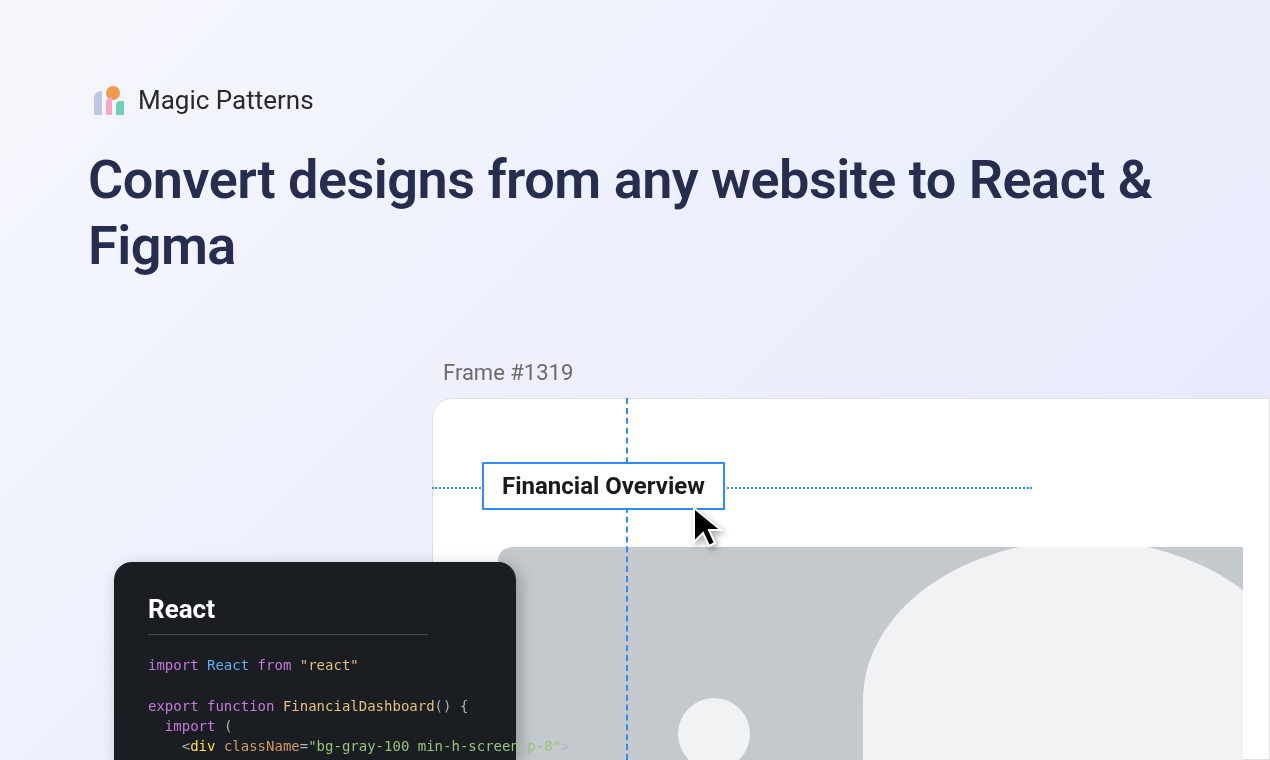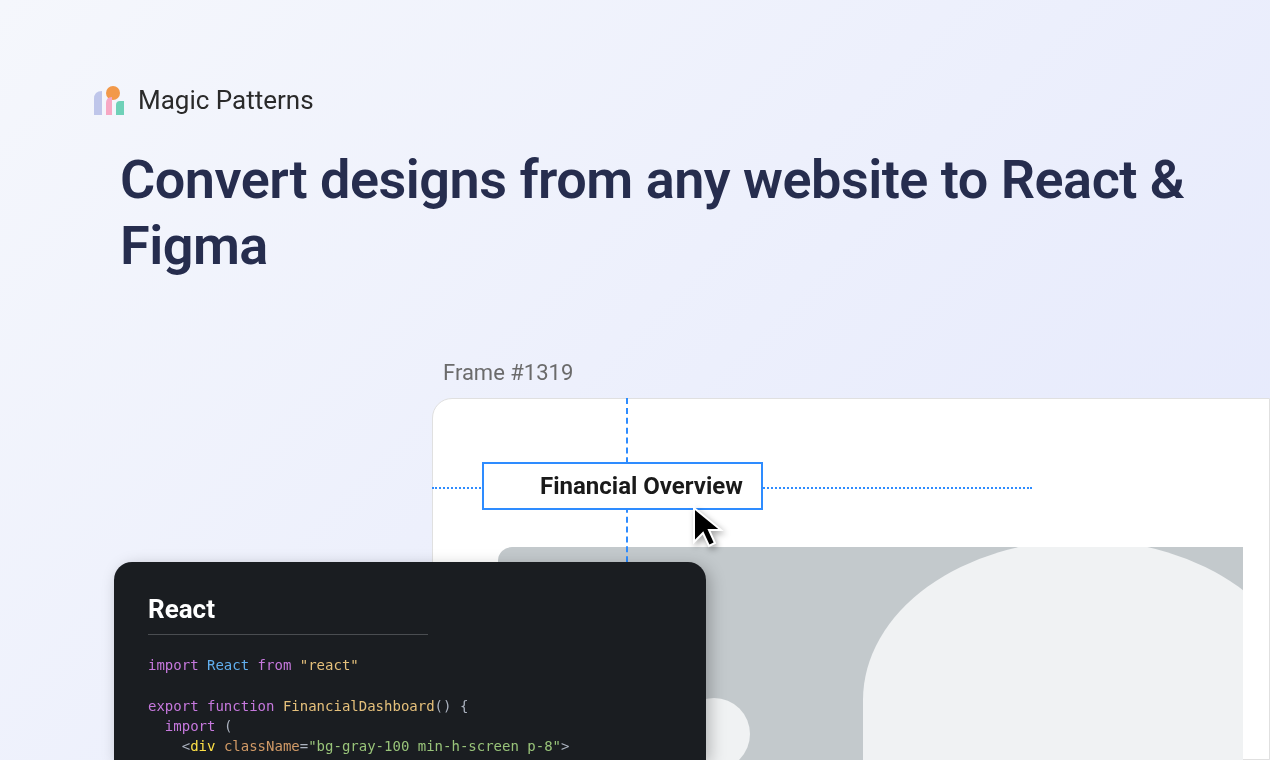--- a/index.html
+++ b/index.html
@@ -25,21 +25,21 @@
     position: relative;
   }
   
   .brand-name {
     font-size: 26px;
     font-weight: 400;
     color: #2a2a2a;
   }
   
   .headline {
-    padding: 30px 0 0 120px;
+    padding: 30px 0 0 88px;
     font-size: 54px;
     font-weight: 600;
     color: #262d4e;
     line-height: 1.22;
     letter-spacing: -0.5px;
   }
   
   .frame-label {
     position: absolute;
     left: 432px;
@@ -120,36 +120,35 @@
     border: 2px solid #2e8cff;
     background: #fff;
     padding: 8px 18px;
     z-index: 10;
   }
   
   .selection-text {
     font-size: 24px;
     font-weight: 700;
     color: #1a1a1a;
-    margin-left: 38px;
   }
   
   .cursor {
     position: absolute;
     left: 692px;
     top: 506px;
     z-index: 20;
     filter: drop-shadow(2px 3px 3px rgba(0,0,0,0.35));
   }
   
   .code-panel {
     position: absolute;
     left: 114px;
     top: 562px;
-    width: 592px;
+    width: 402px;
     height: 198px;
     background: #1a1d21;
     border-radius: 18px 18px 0 0;
     padding: 32px 34px;
     z-index: 30;
     box-shadow: 4px 4px 16px rgba(0,0,0,0.25);
   }
   
   .code-title {
     font-size: 26px;

